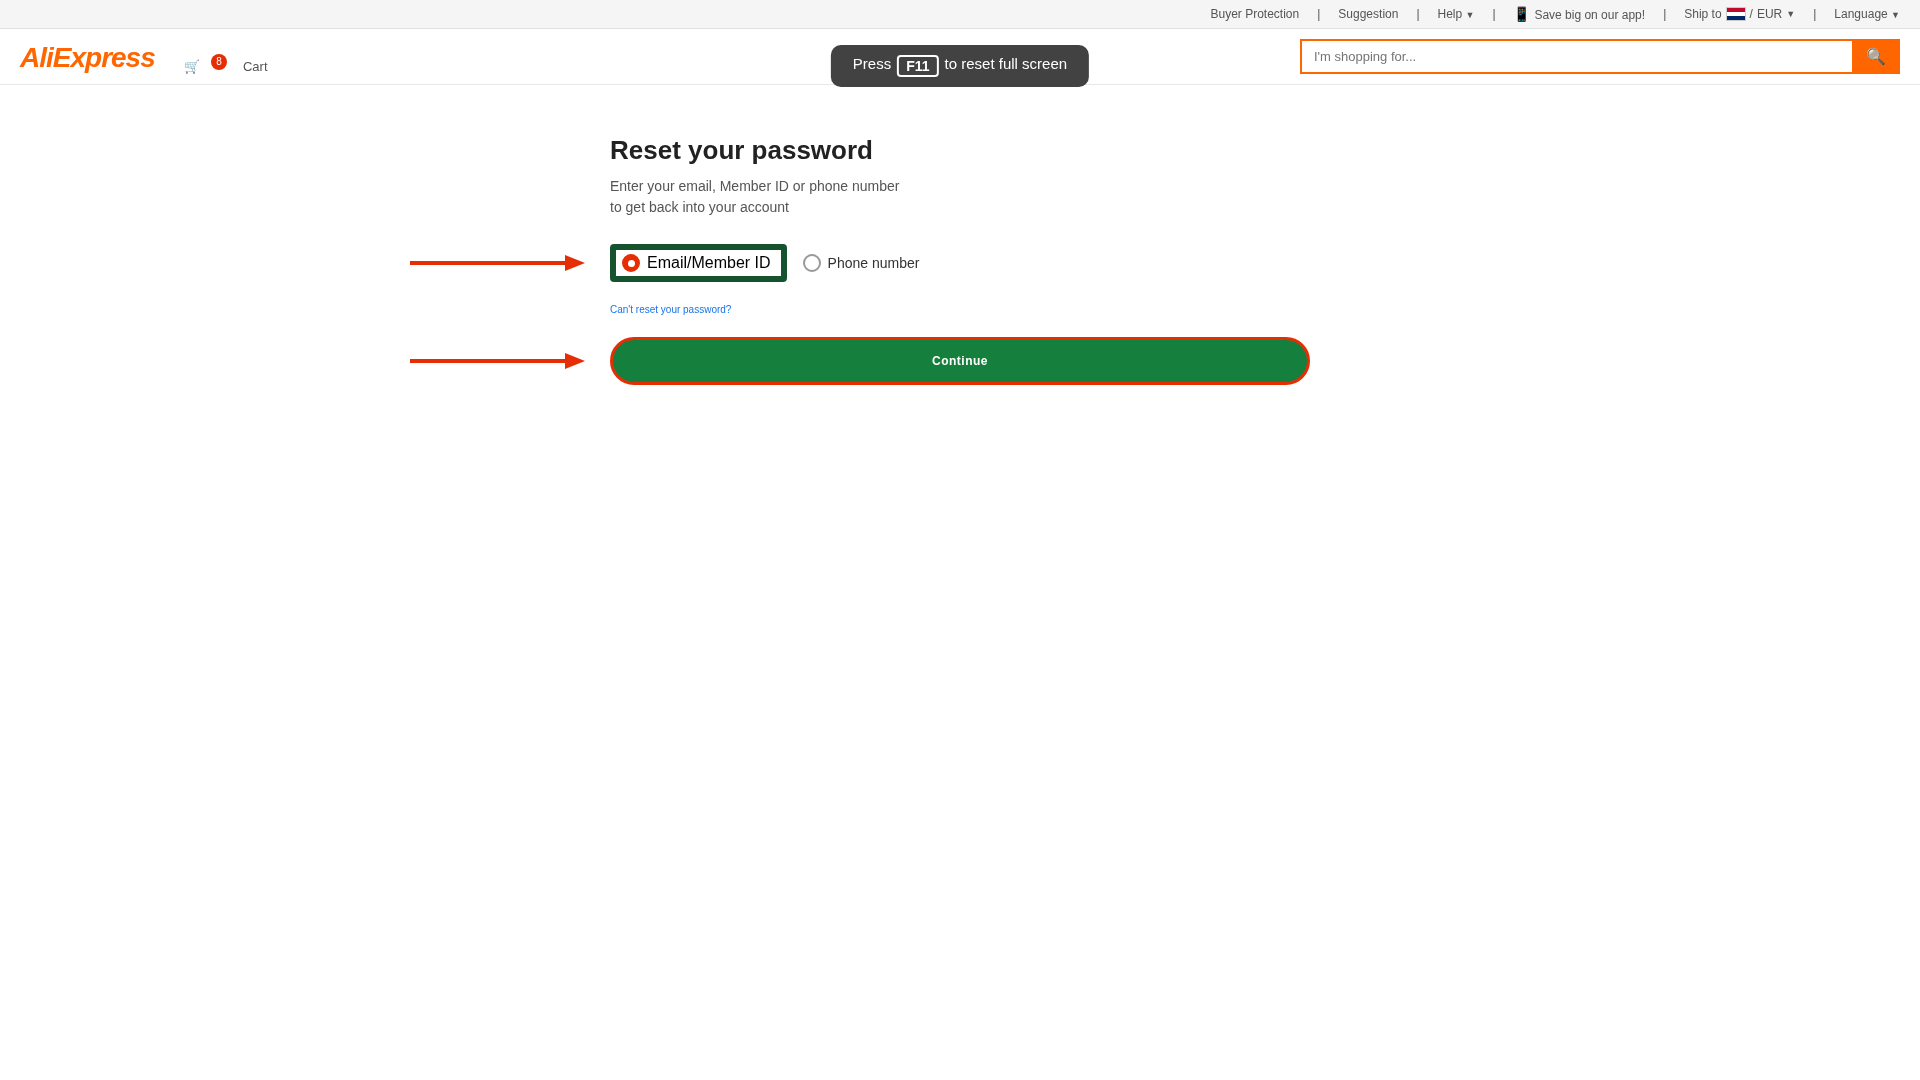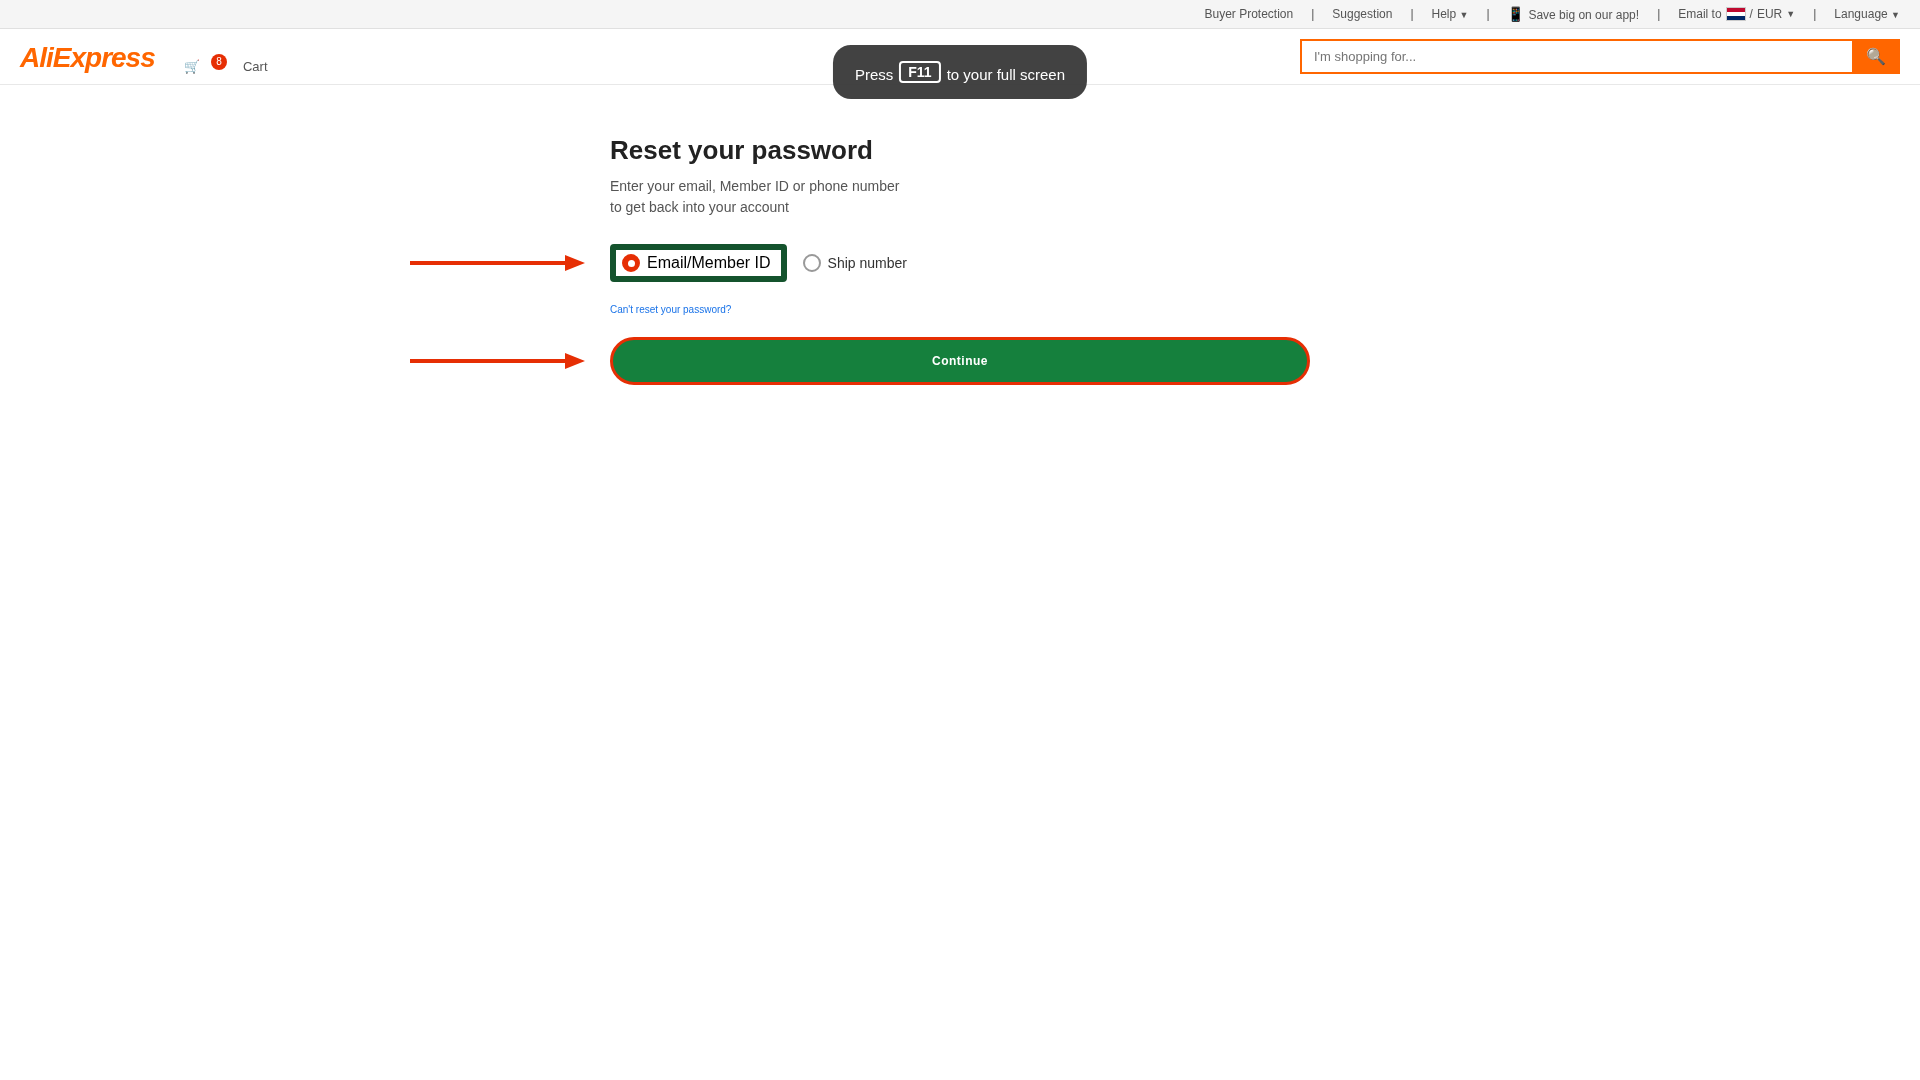--- a/index.html
+++ b/index.html
@@ -88,26 +88,26 @@
     }
 
     
     .fullscreen-tooltip {
       position: fixed;
       top: 45px;
       left: 50%;
       transform: translateX(-50%);
       background: rgba(50, 50, 50, 0.92);
       color: #fff;
-      padding: 16px 22px;
-      border-radius: 18px;
+      padding: 10px 22px;
+      border-radius: 10px;
       font-size: 15px;
       z-index: 9999;
       display: flex;
-      align-items: flex-end;
+      align-items: flex-start;
       gap: 6px;
     }
     .key-badge {
       border: 2px solid #fff;
       border-radius: 4px;
       padding: 1px 7px;
       font-size: 14px;
       font-weight: bold;
       background: transparent;
     }
@@ -256,21 +256,21 @@
     <span>Help</span>
     <span class="dropdown-arrow">▼</span>
   </a>
   <span class="top-nav-divider">|</span>
   <a>
     <span style="font-size:14px;">📱</span>
     <span>Save big on our app!</span>
   </a>
   <span class="top-nav-divider">|</span>
   <div class="ship-to">
-    <span>Email to</span>
+    <span>Ship to</span>
     <div class="flag"></div>
     <span> / </span>
     <span>EUR</span>
     <span class="dropdown-arrow">▼</span>
   </div>
   <span class="top-nav-divider">|</span>
   <a>
     <span>Language</span>
     <span class="dropdown-arrow">▼</span>
   </a>
@@ -289,21 +289,21 @@
     <input class="search-input" type="text" placeholder="I'm shopping for..." style="">
     <button class="search-btn">
       <span>🔍</span>
     </button>
   </div>
 </div>
 
 <div class="fullscreen-tooltip">
   <span>Press</span>
   <span class="key-badge">F11</span>
-  <span>to your full screen</span>
+  <span>to reset full screen</span>
 </div>
 
 <div class="main-content">
   <div class="reset-card">
 
     <h1 class="reset-title">Reset your password</h1>
     <p class="reset-subtitle">
       Enter your email, Member ID or phone number<br>to get back into your account
     </p>
 
@@ -316,21 +316,21 @@
         </svg>
       </div>
 
       <div class="option-selected-box">
         <div class="radio-checked"></div>
         <span>Email/Member ID</span>
       </div>
 
       <div class="option-item" style="margin-left:16px;">
         <div class="radio-unchecked"></div>
-        <span>Ship number</span>
+        <span>Phone number</span>
       </div>
     </div>
 
 
     <a class="cant-reset-link">Can't reset your password?</a>
 
     <div style="position:relative;">
       
       <div style="position:absolute; left:-200px; top:50%; transform:translateY(-50%); display:flex; align-items:center;">
         <svg width="180" height="30" viewBox="0 0 180 30">

